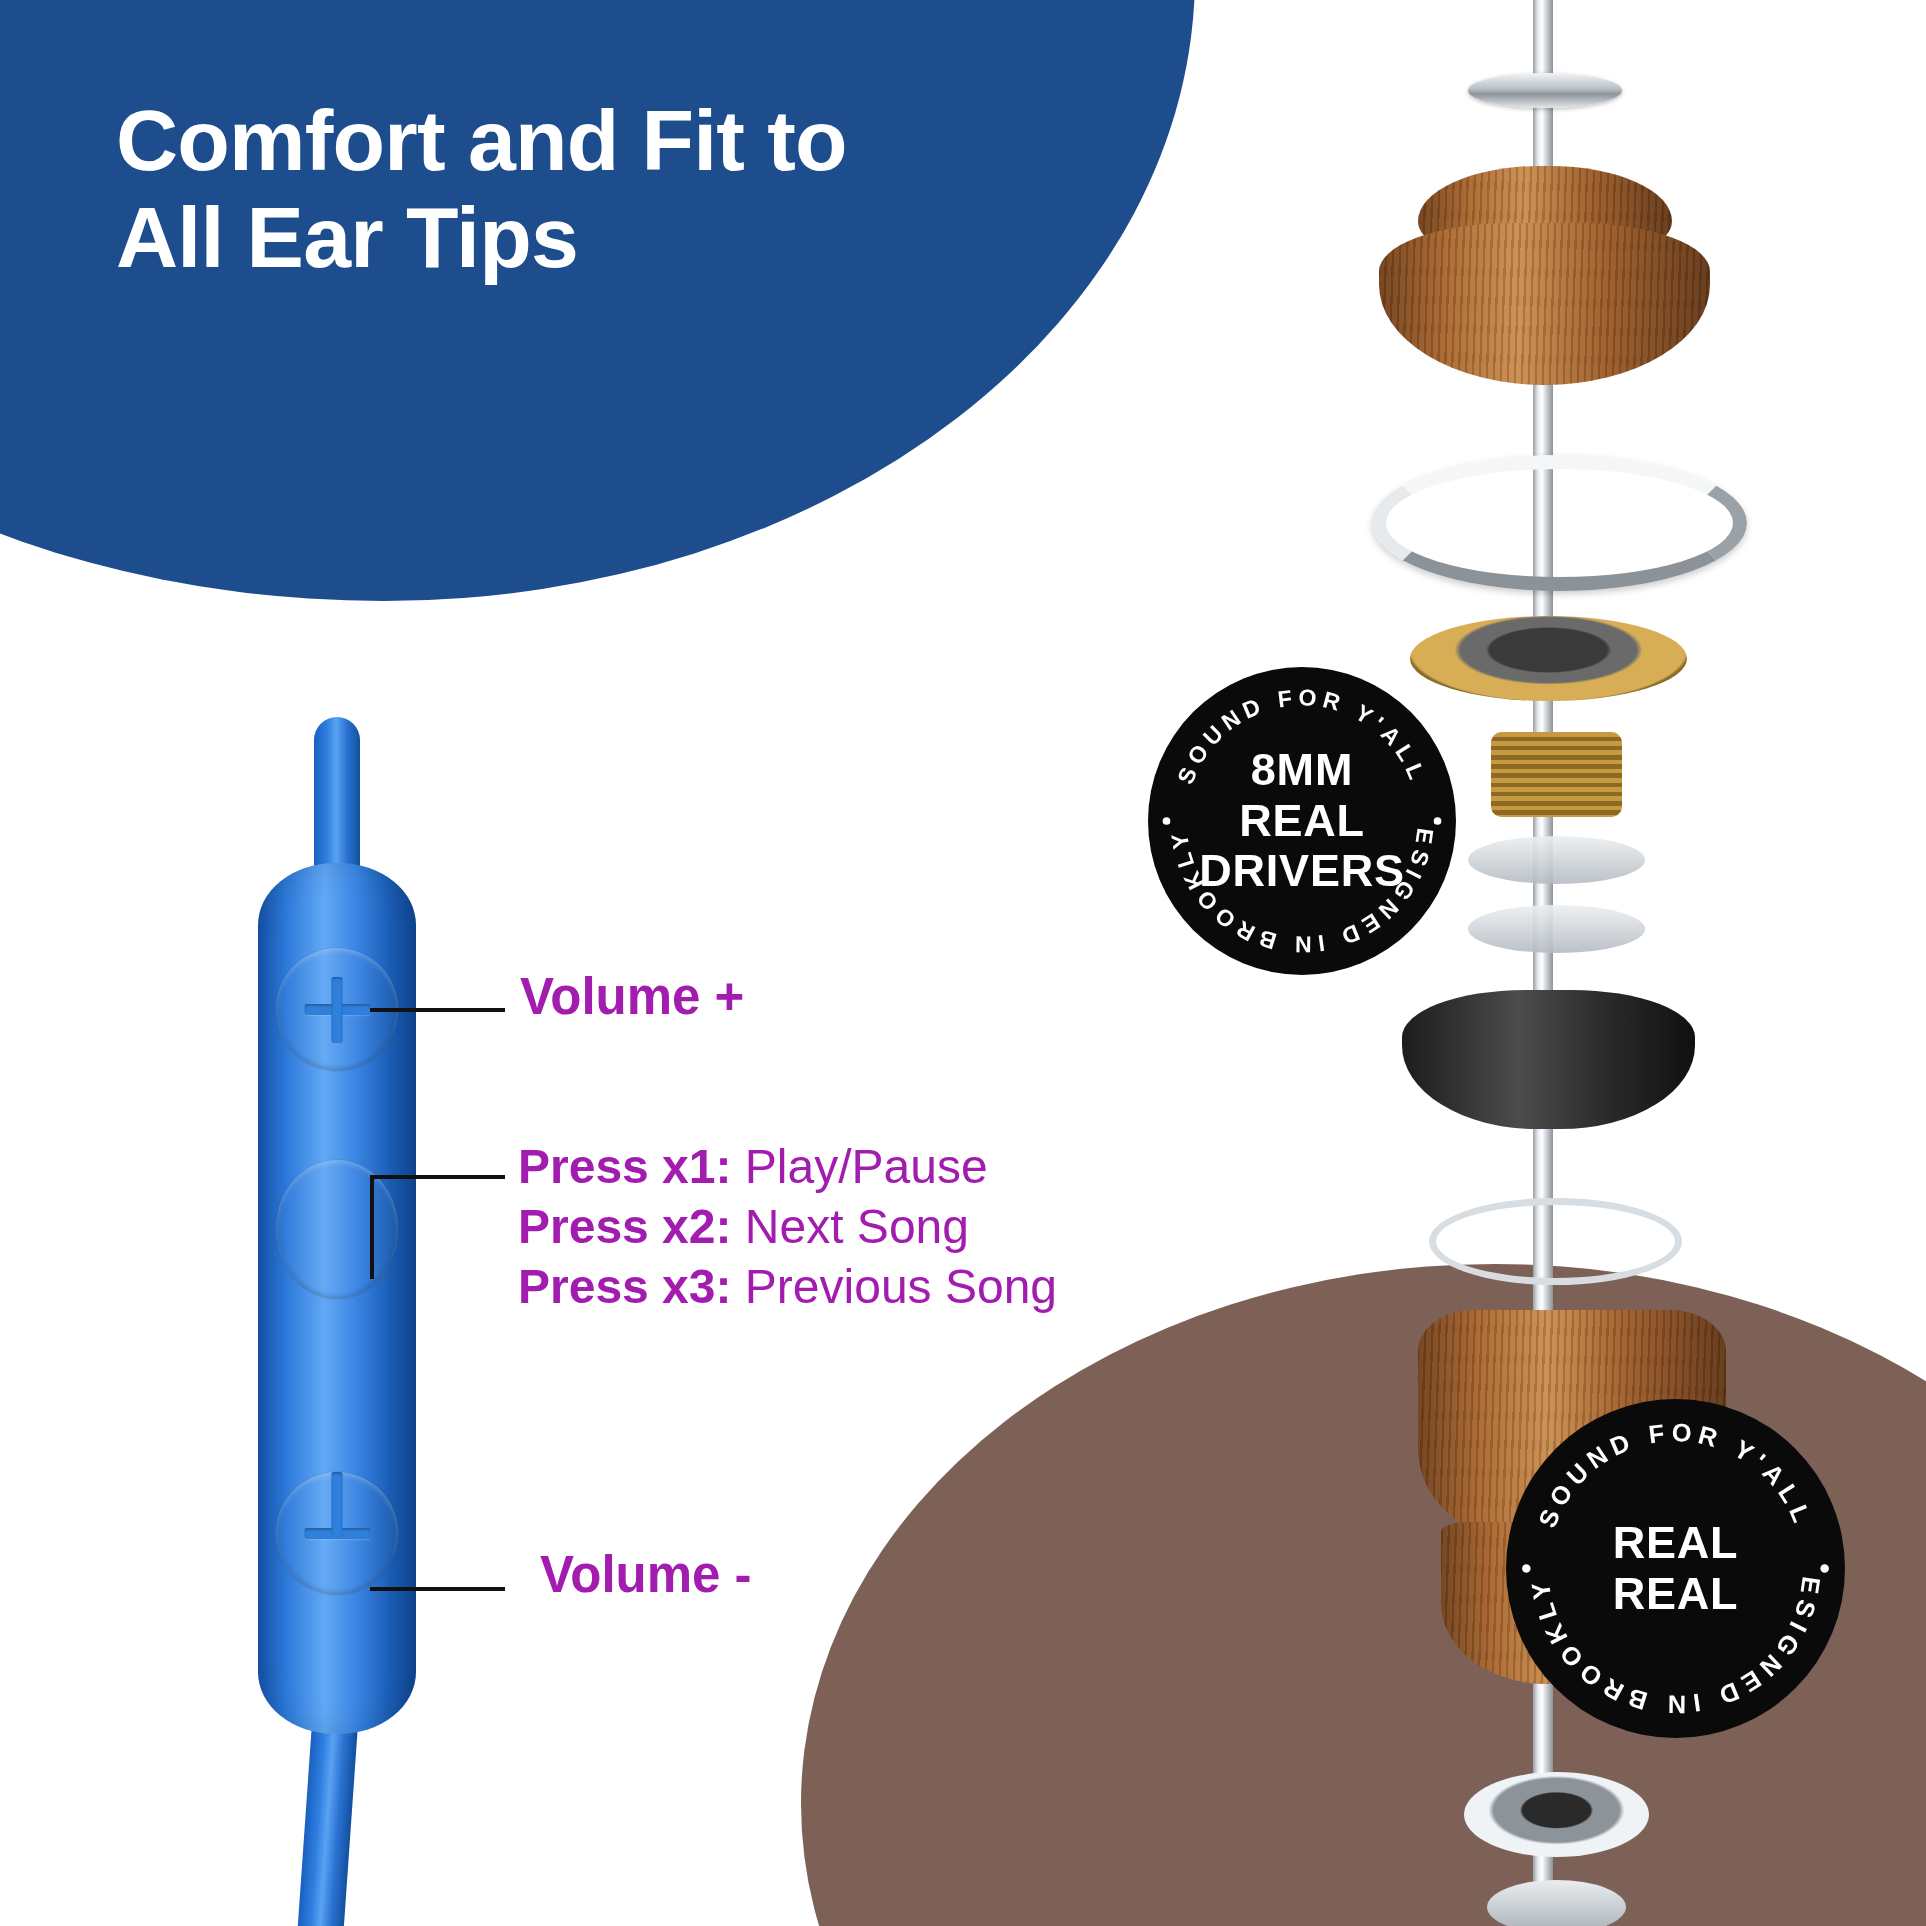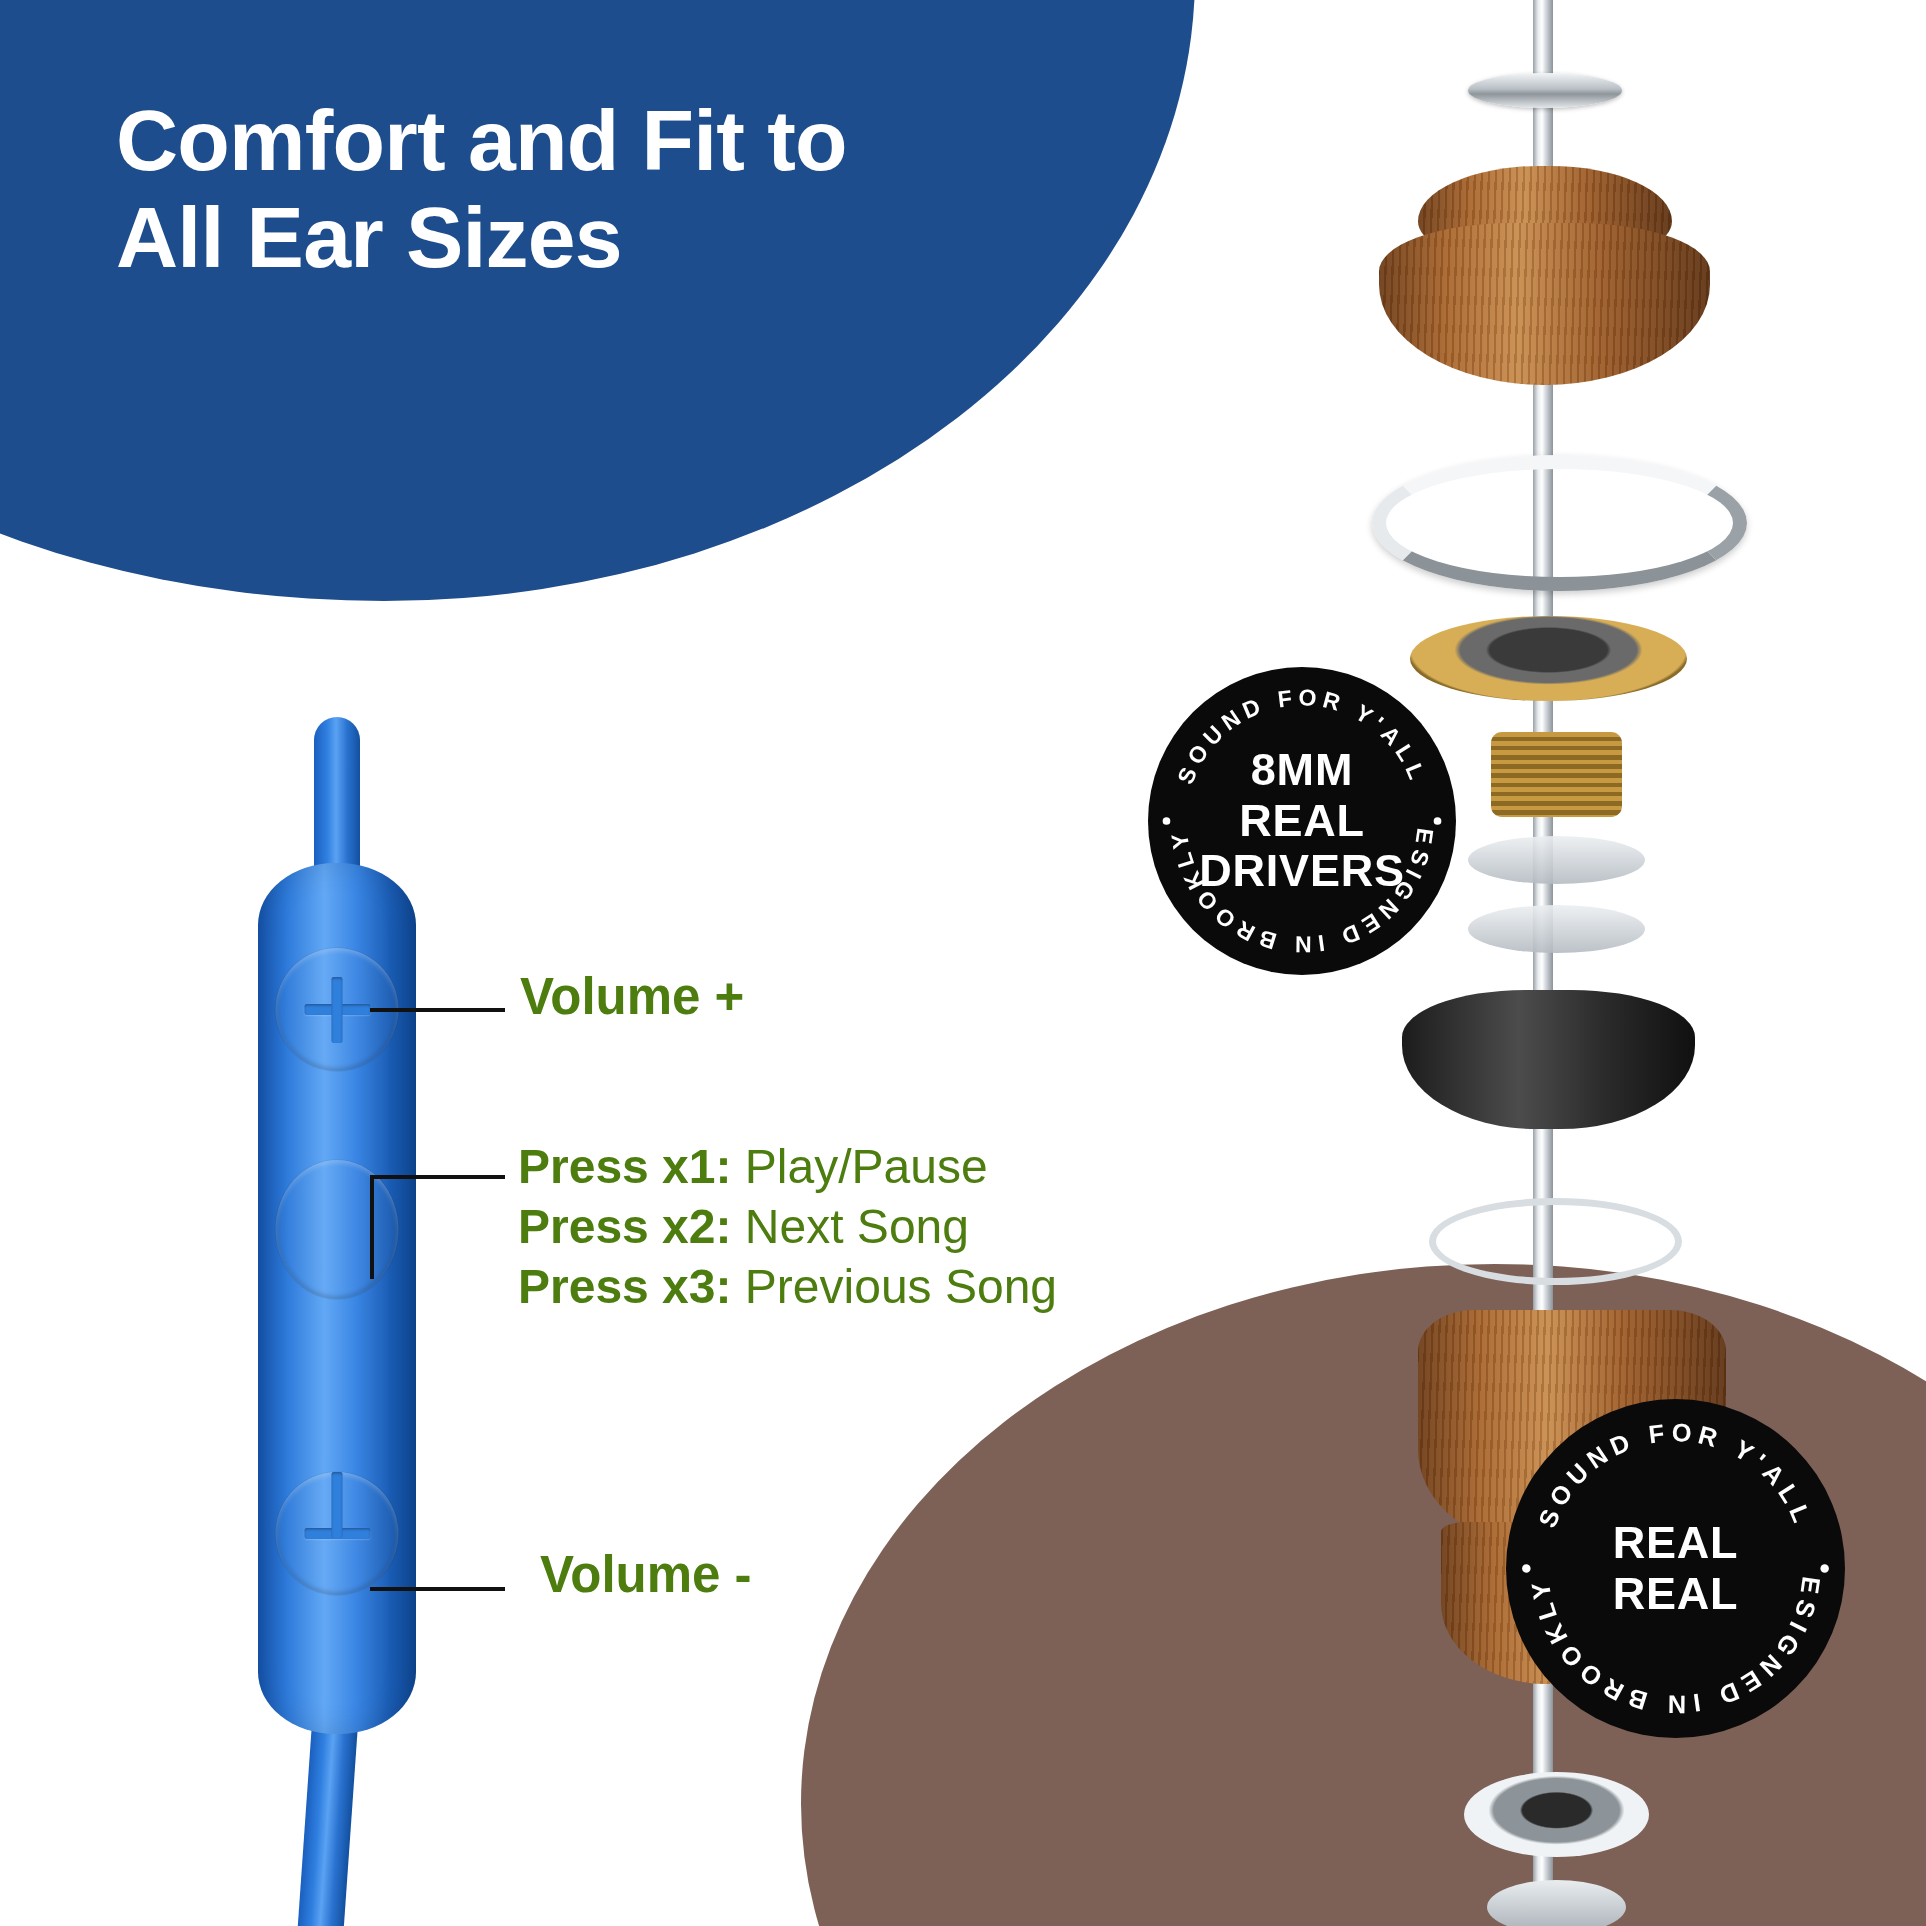--- a/index.html
+++ b/index.html
@@ -127,21 +127,21 @@
   }
   .callout-vert {
     position: absolute;
     background: #111111;
     width: 3.9px;
     z-index: 15;
   }
   .label {
     position: absolute;
     z-index: 20;
-    color: #4d7c0f;
+    color: #a21caf;
     font-family: "Liberation Sans", sans-serif;
   }
   .label-vol-up {
     left: 520px;
     top: 967px;
     font-size: 51px;
     font-weight: bold;
   }
   .label-vol-down {
     left: 540px;
@@ -292,21 +292,21 @@
   <div class="badge-text">
     <div>REAL</div>
     <div>REAL</div>
   </div>
 </div>
 
 <div class="bg-blue-blob2"></div>
 
 <div class="headline">
   <span class="hl-line">Comfort and Fit to</span>
-  <span class="hl-line">All Ear Sizes</span>
+  <span class="hl-line">All Ear Tips</span>
 </div>
 
 <div class="cable-top"></div>
 <div class="cable-bottom"></div>
 
 <div class="module">
   <div class="btn-circle btn-vol-up">
     <span class="glyph">
       <span class="glyph-plus-h"></span>
       <span class="glyph-plus-v"></span>

